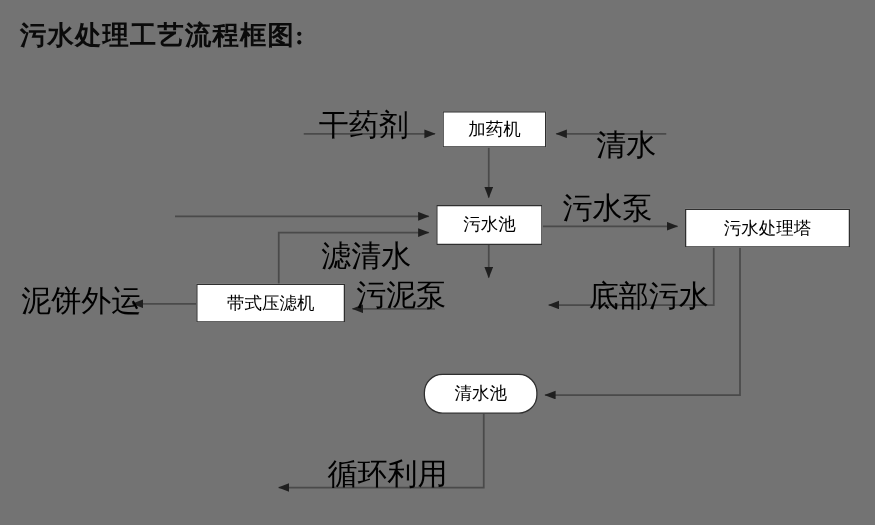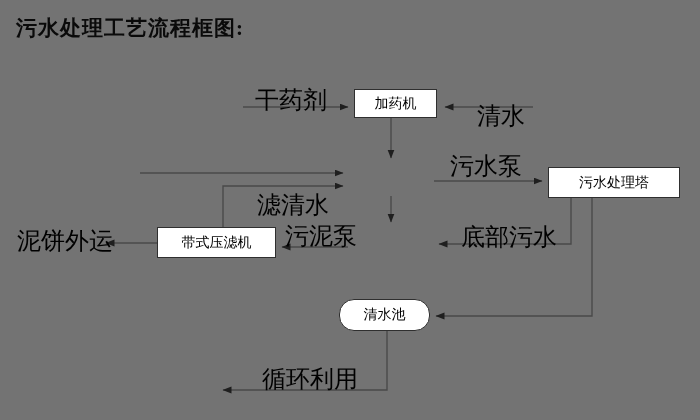--- a/index.html
+++ b/index.html
@@ -45,26 +45,27 @@
     <path d="M434,181 H542" marker-end="url(#arr)"></path>
     <path d="M391,196 V222" marker-end="url(#arr)"></path>
     <path d="M571,198 V244 H439" marker-end="url(#arr)"></path>
     <path d="M348,247 H282" marker-end="url(#arr)"></path>
     <path d="M157,243 H106" marker-end="url(#arr)"></path>
     <path d="M592,198 V316 H436" marker-end="url(#arr)"></path>
     <path d="M387,331 V390 H223" marker-end="url(#arr)"></path>
   </svg>
 
   <div class="node" style="left:354px; top:89px;  width:83px;  height:29px;">加药机</div>
+  <div class="node" style="left:349px; top:164px; width:85px;  height:32px;">污水池</div>
   <div class="node" style="left:157px; top:227px; width:119px; height:31px;">带式压滤机</div>
   <div class="node" style="left:548px; top:167px; width:132px; height:31px;">污水处理塔</div>
   <div class="node" style="left:339px; top:299px; width:91px;  height:32px;border-radius:15px;">清水池</div>
 
   <div class="elabel" style="left:255px; top:84px;">干药剂</div>
   <div class="elabel" style="left:477px; top:84px;margin-top:16px;">清水</div>
   <div class="elabel" style="left:257px; top:189px;">滤清水</div>
   <div class="elabel" style="left:450px; top:150px;">污水泵</div>
-  <div class="elabel" style="left:461px; top:221px;font-family:Liberation Serif, serif;">底部污水</div>
+  <div class="elabel" style="left:471px; top:221px;font-family:Liberation Serif, serif;">底部污水</div>
   <div class="elabel" style="left:17px;  top:225px;">泥饼外运</div>
   <div class="elabel" style="left:285px; top:220px;">污泥泵</div>
   <div class="elabel" style="left:262px; top:363px;">循环利用</div>
 
 </div>
 
 </body></html>

